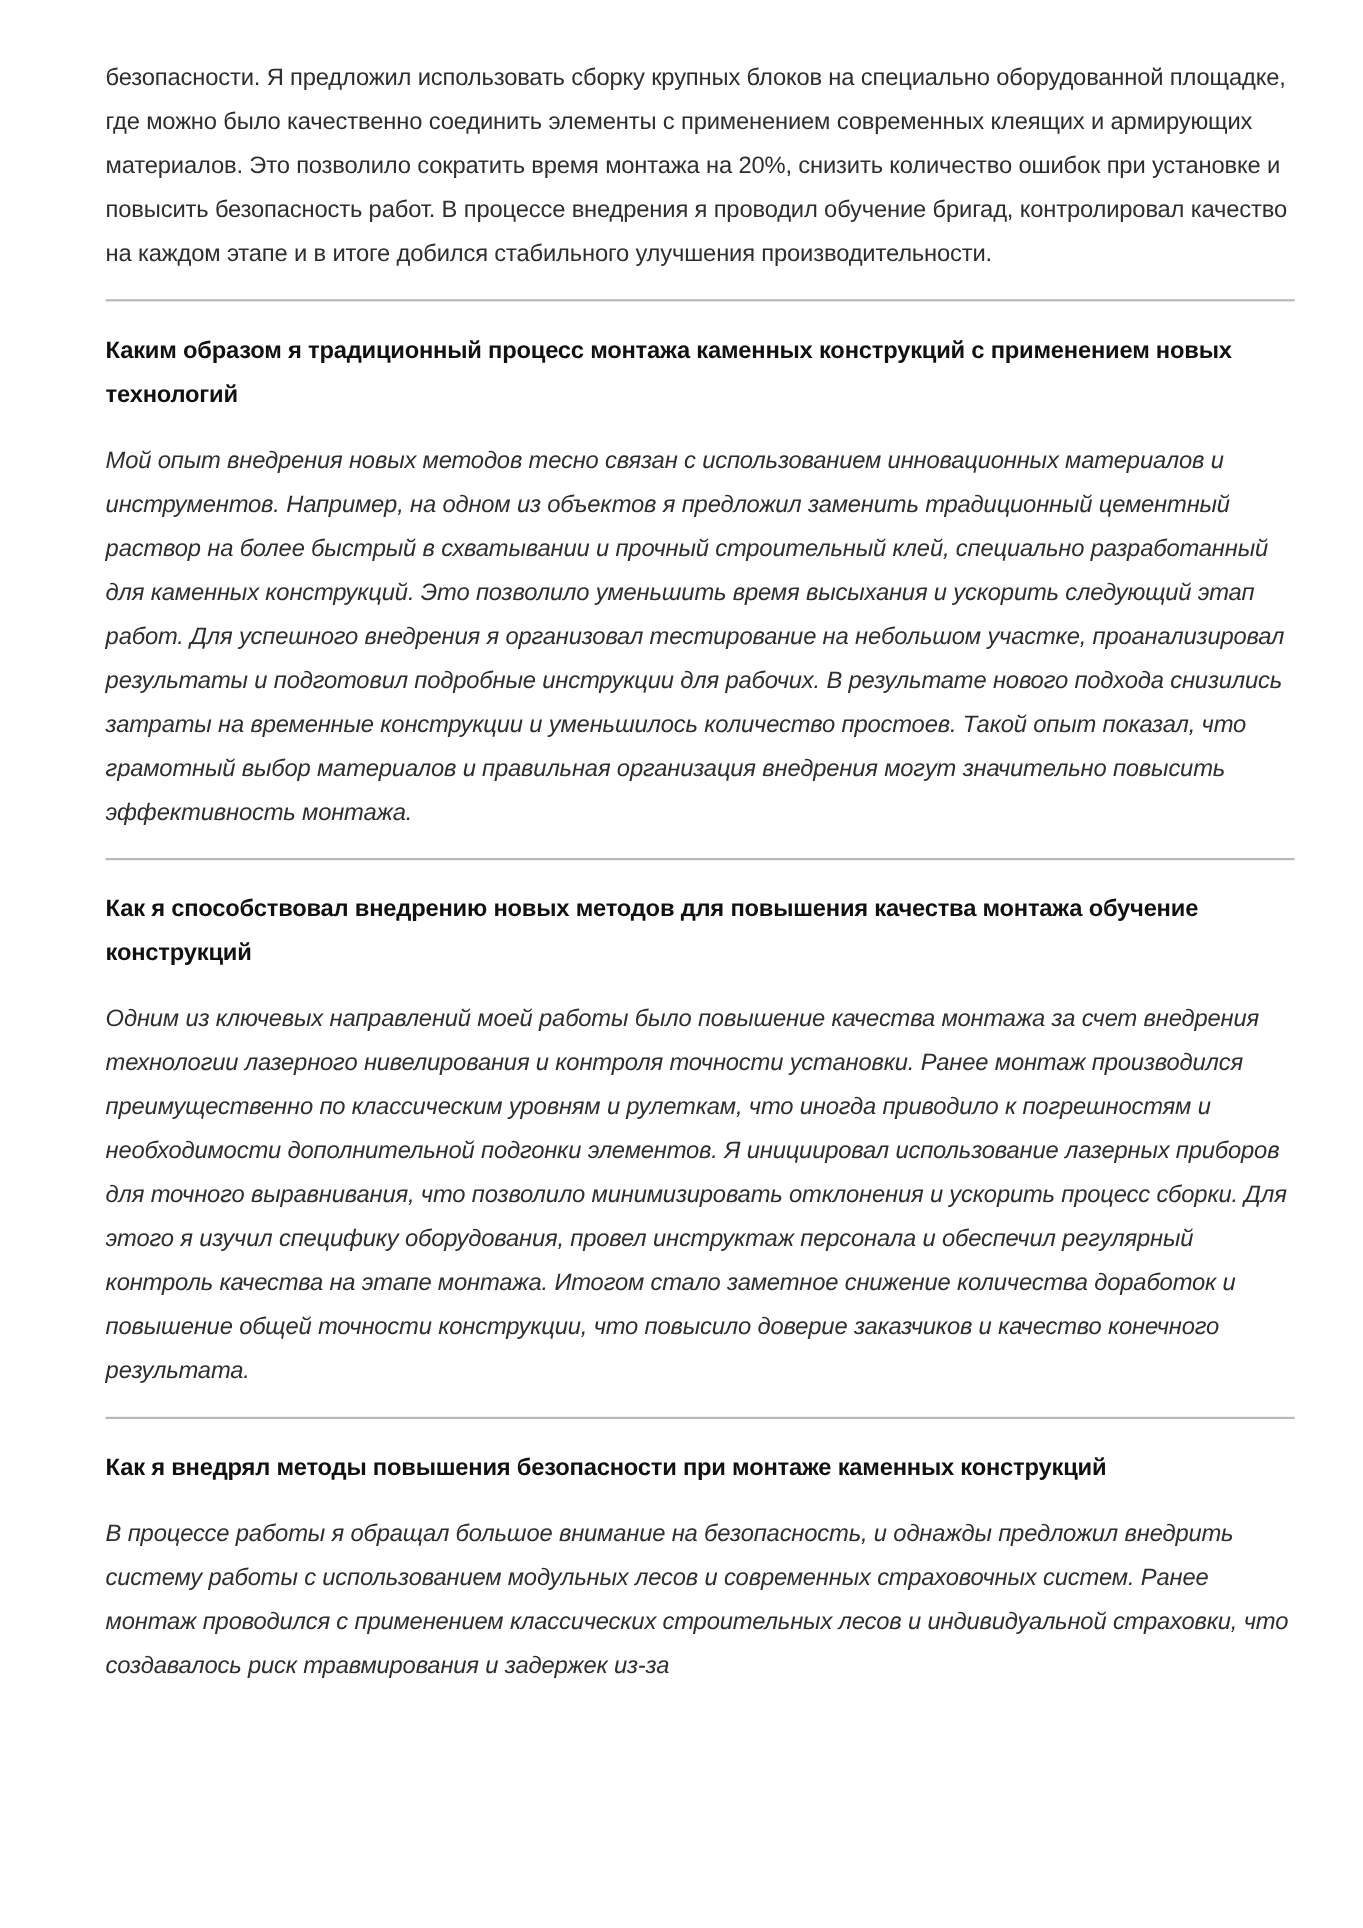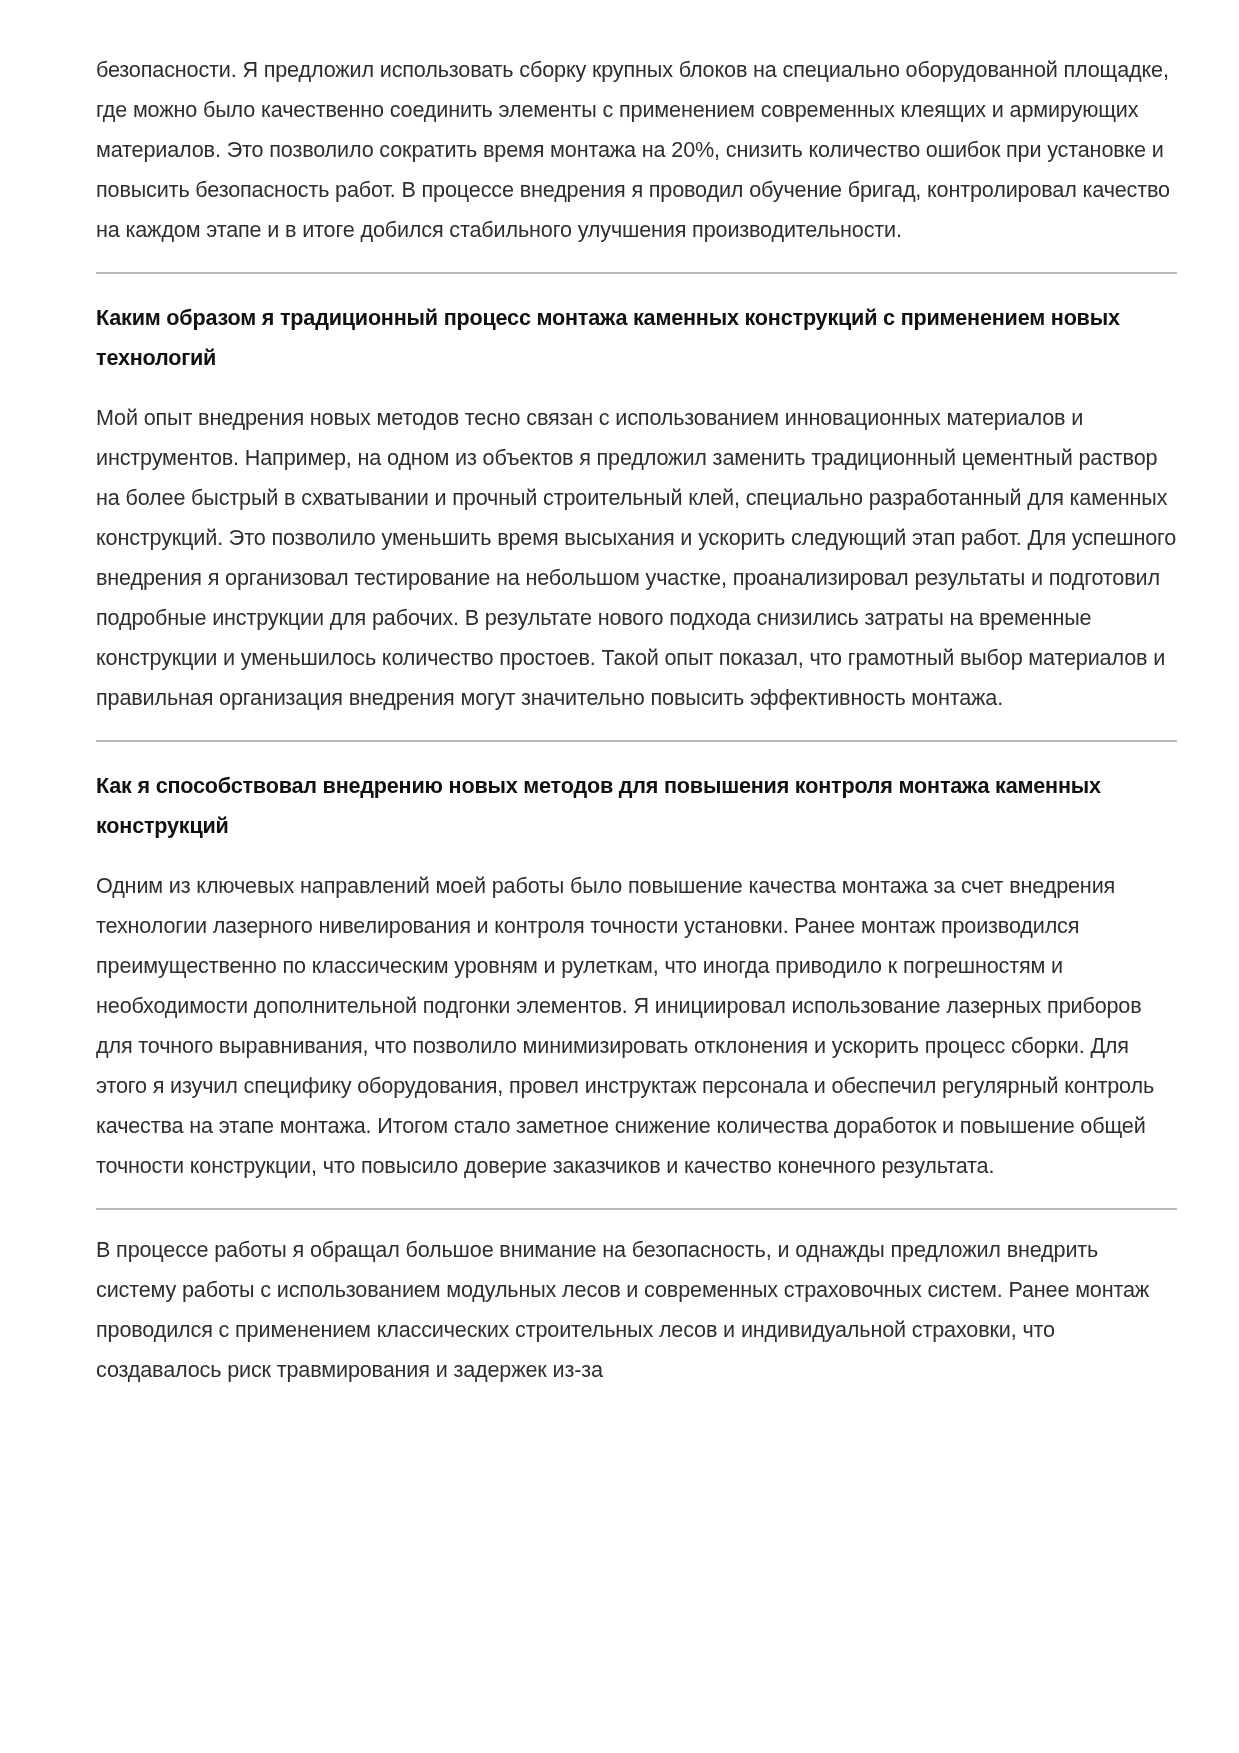--- a/index.html
+++ b/index.html
@@ -35,40 +35,42 @@
     .heading {
       margin: 24px 0 0 0;
       font-size: 21.6px;
       line-height: 40px;
       font-weight: bold;
       color: #111111;
       letter-spacing: -0.2px;
     }
     .section .para {
       margin-top: 20px;
+      font-style: italic;
     }
     #intro-paragraph {
       margin-top: 0;
     }
   </style>
 </head>
 <body>
 
 <div class="page">
   <p class="para" id="intro-paragraph">безопасности. Я предложил использовать сборку крупных блоков на специально оборудованной площадке, где можно было качественно соединить элементы с применением современных клеящих и армирующих материалов. Это позволило сократить время монтажа на 20%, снизить количество ошибок при установке и повысить безопасность работ. В процессе внедрения я проводил обучение бригад, контролировал качество на каждом этапе и в итоге добился стабильного улучшения производительности.</p>
 
   <hr class="divider">
   <div class="section">
     <h2 class="heading">Каким образом я традиционный процесс монтажа каменных конструкций с применением новых технологий</h2>
     <p class="para">Мой опыт внедрения новых методов тесно связан с использованием инновационных материалов и инструментов. Например, на одном из объектов я предложил заменить традиционный цементный раствор на более быстрый в схватывании и прочный строительный клей, специально разработанный для каменных конструкций. Это позволило уменьшить время высыхания и ускорить следующий этап работ. Для успешного внедрения я организовал тестирование на небольшом участке, проанализировал результаты и подготовил подробные инструкции для рабочих. В результате нового подхода снизились затраты на временные конструкции и уменьшилось количество простоев. Такой опыт показал, что грамотный выбор материалов и правильная организация внедрения могут значительно повысить эффективность монтажа.</p>
   </div>
 
   <hr class="divider">
   <div class="section">
-    <h2 class="heading">Как я способствовал внедрению новых методов для повышения контроля монтажа каменных конструкций</h2>
+    <h2 class="heading">Как я способствовал внедрению новых методов для повышения качества монтажа обучение конструкций</h2>
     <p class="para">Одним из ключевых направлений моей работы было повышение качества монтажа за счет внедрения технологии лазерного нивелирования и контроля точности установки. Ранее монтаж производился преимущественно по классическим уровням и рулеткам, что иногда приводило к погрешностям и необходимости дополнительной подгонки элементов. Я инициировал использование лазерных приборов для точного выравнивания, что позволило минимизировать отклонения и ускорить процесс сборки. Для этого я изучил специфику оборудования, провел инструктаж персонала и обеспечил регулярный контроль качества на этапе монтажа. Итогом стало заметное снижение количества доработок и повышение общей точности конструкции, что повысило доверие заказчиков и качество конечного результата.</p>
   </div>
 
   <hr class="divider">
   <div class="section">
+    <h2 class="heading">Как я внедрял методы повышения безопасности при монтаже каменных конструкций</h2>
     <p class="para">В процессе работы я обращал большое внимание на безопасность, и однажды предложил внедрить систему работы с использованием модульных лесов и современных страховочных систем. Ранее монтаж проводился с применением классических строительных лесов и индивидуальной страховки, что создавалось риск травмирования и задержек из-за</p>
   </div>
 </div>
 
 </body></html>

